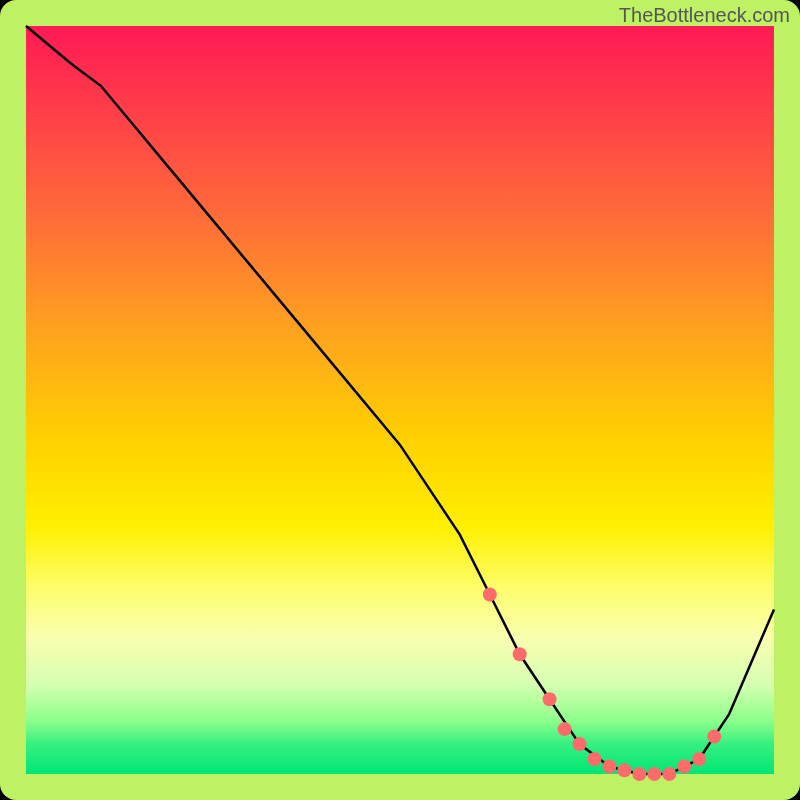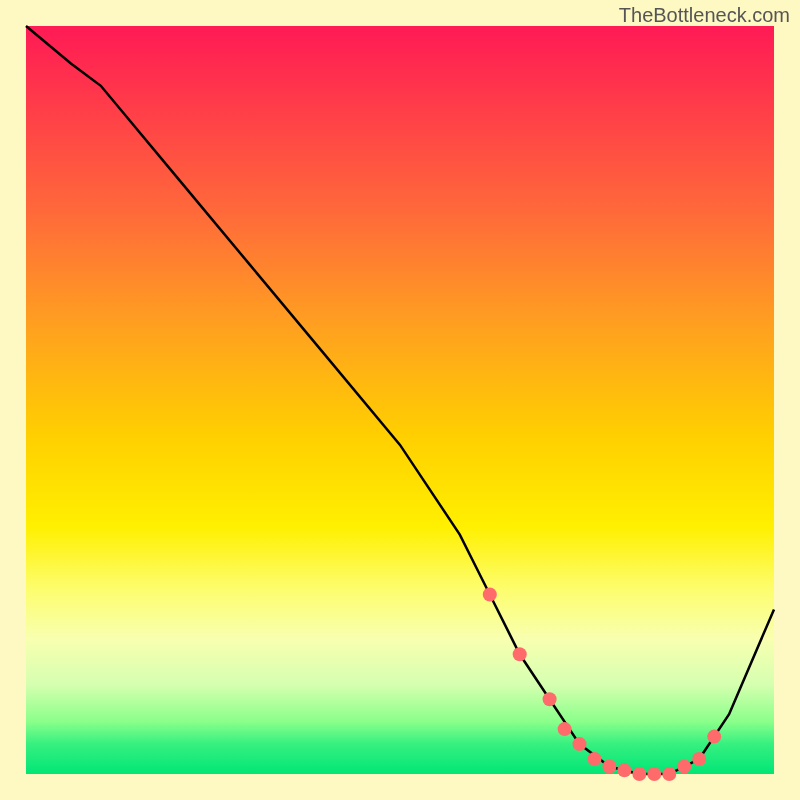--- a/index.html
+++ b/index.html
@@ -8,21 +8,22 @@
     background: #000;
     width: 800px;
     height: 800px;
     overflow: hidden;
     font-family: Arial, sans-serif;
   }
   .container {
     width: 800px;
     height: 800px;
     position: relative;
-    background: #fef9c3;
+    background: #bef264;
+    border-radius: 16px;
   }
   .watermark {
     position: absolute;
     top: 4px;
     right: 10px;
     color: #555;
     font-size: 20px;
     font-weight: 500;
     z-index: 10;
   }

